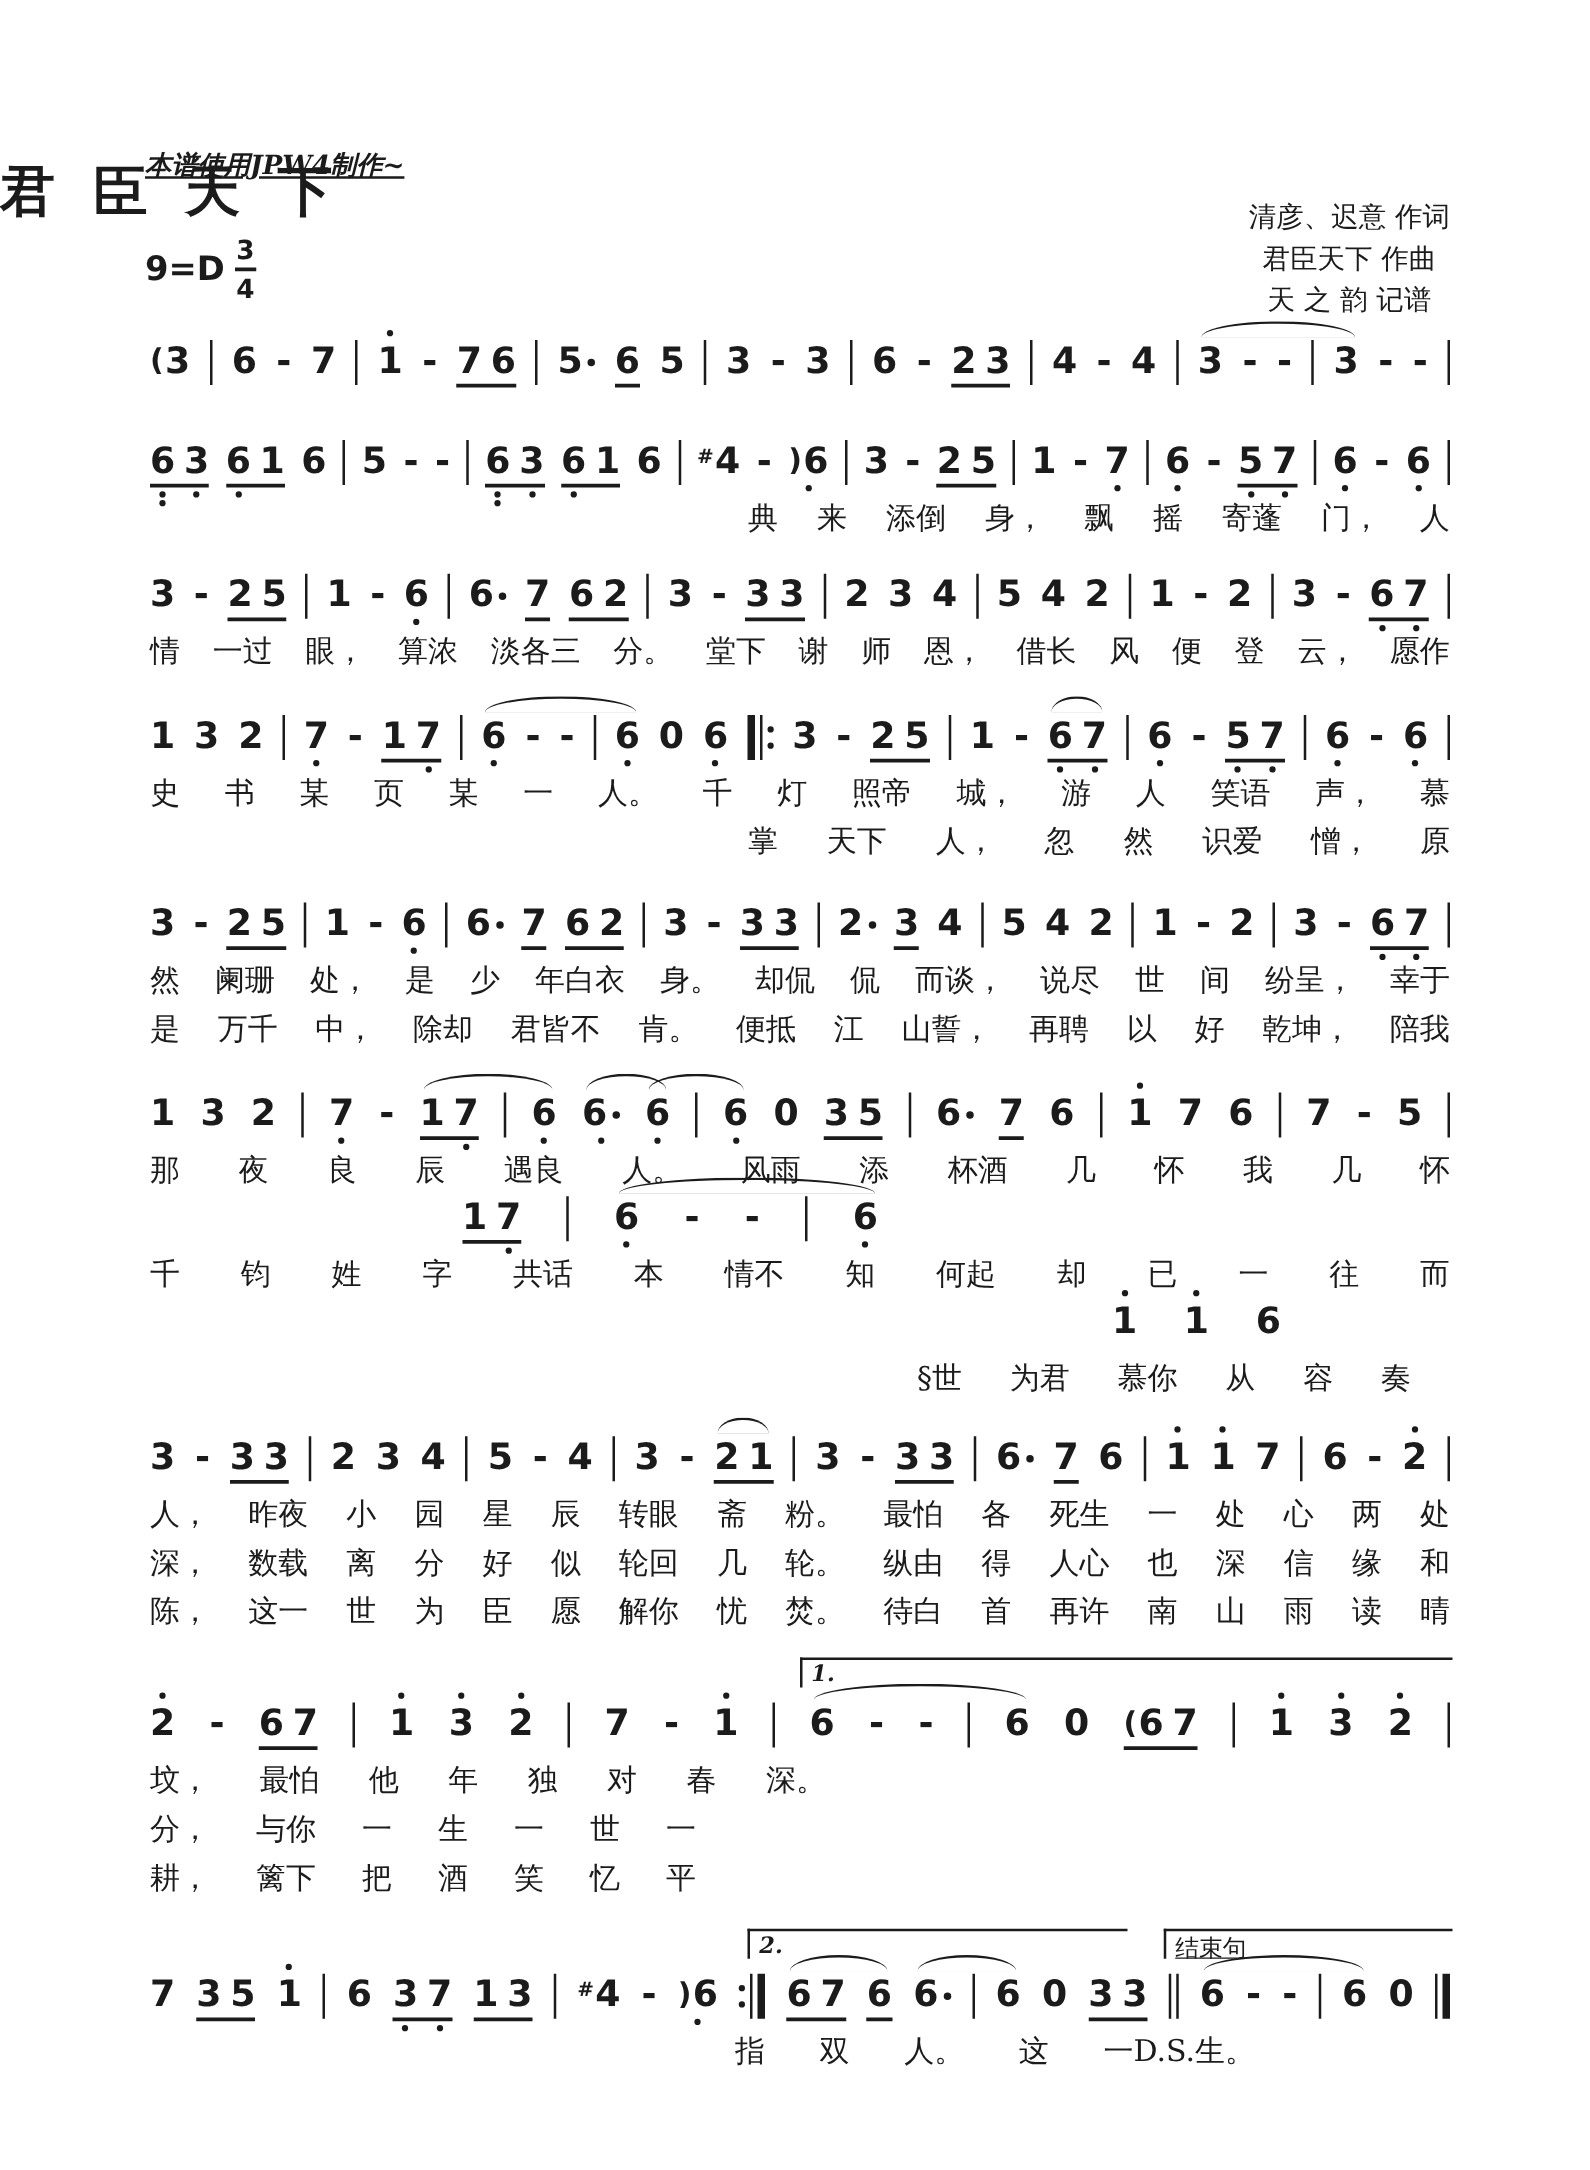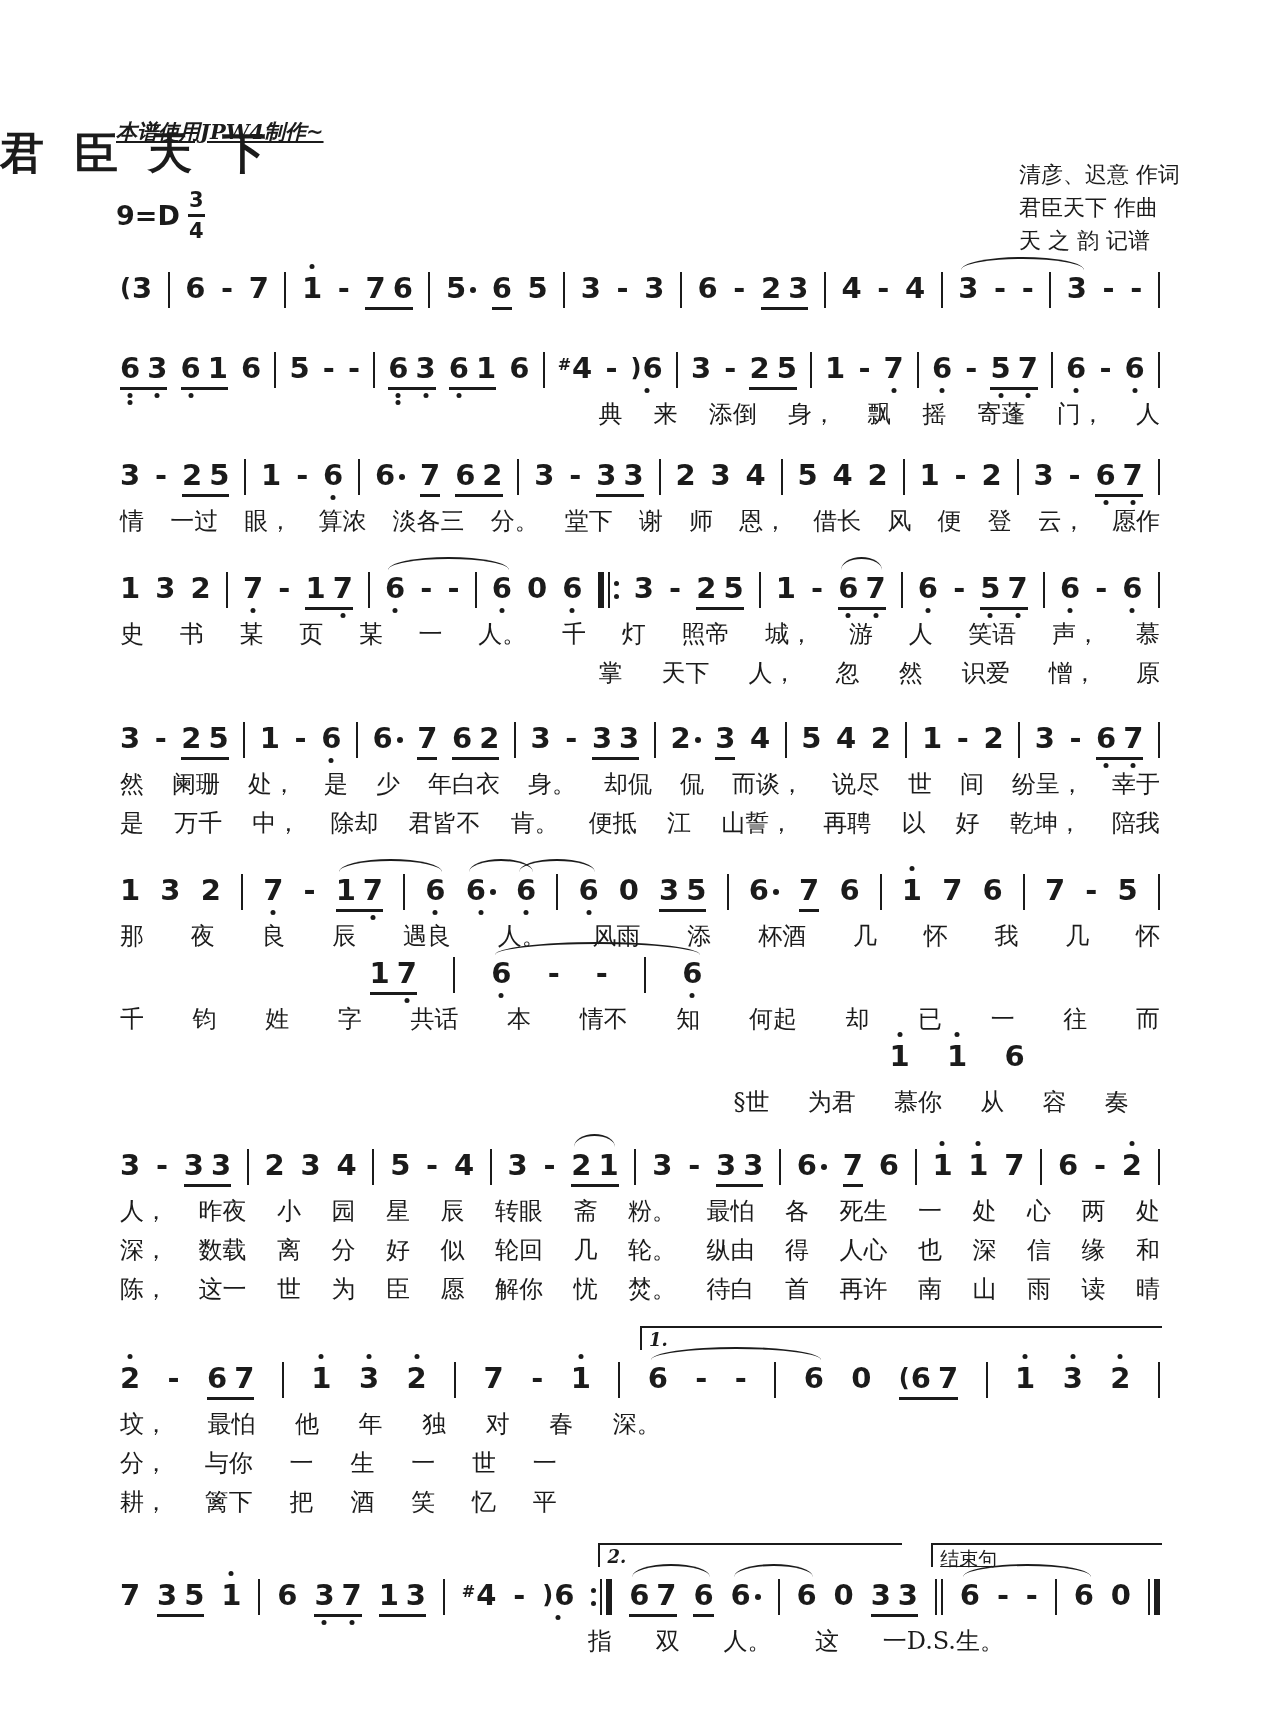--- a/index.html
+++ b/index.html
@@ -1,21 +1,21 @@
 <!DOCTYPE html>
 <html><head>
 <meta charset="utf-8">
 <style>
   :root{ --ink:#1b1b1b; }
   html,body{margin:0;padding:0;background:#e8e8e8;}
   #page{position:relative;width:1272px;height:1736px;margin:0 auto;background:#ffffff;color:var(--ink);overflow:hidden;}
   
   .watermark{position:absolute;left:116px;top:118px;font:italic 700 21px "DejaVu Serif",serif;text-decoration:underline;}
   .title{position:absolute;left:0;right:60px;top:124px;font:700 44px "DejaVu Serif",serif;letter-spacing:30px;}
-  .credits{position:absolute;right:92px;top:158px;text-align:left;font:400 22px "DejaVu Serif",serif;line-height:33px;}
+  .credits{position:absolute;right:112px;top:158px;text-align:center;font:400 22px "DejaVu Serif",serif;line-height:33px;}
   .keysig{position:absolute;left:116px;top:188px;font:700 27px "DejaVu Sans",sans-serif;display:flex;align-items:center;gap:8px;}
   .meter{display:inline-flex;flex-direction:column;align-items:center;line-height:1;font:700 21px "DejaVu Sans",sans-serif;}
   .meter .fline{width:17px;height:3px;background:var(--ink);margin:2px 0;}
   .performer{position:absolute;left:0;right:0;top:200px;text-align:center;font:400 23px "DejaVu Serif",serif;letter-spacing:2px;}
   
   #score{position:absolute;left:120px;top:256px;width:1040px;}
   .system{position:relative;}
   .nline{position:relative;display:flex;justify-content:space-between;align-items:flex-end;min-height:44px;}
   .nline.vt{padding-top:32px;}
   .grp{display:inline-flex;gap:7px;padding-bottom:5px;}

